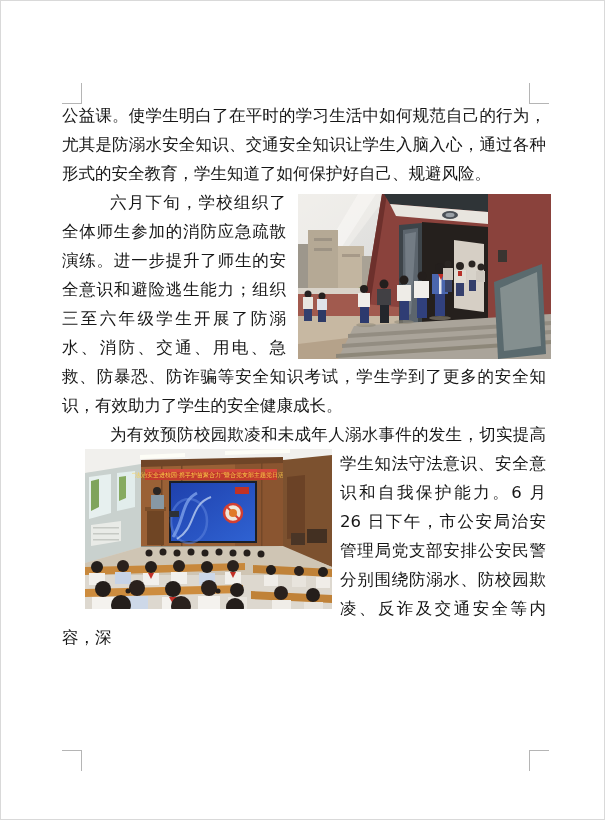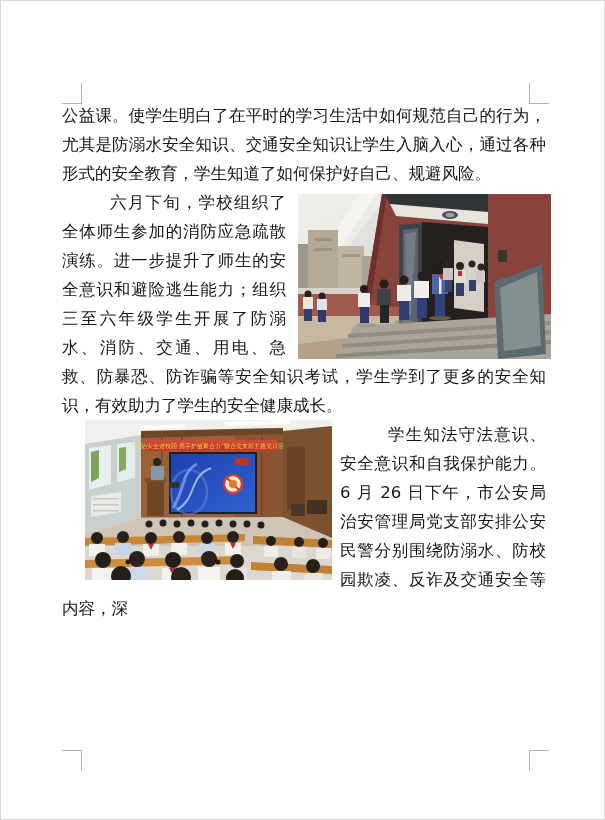--- a/index.html
+++ b/index.html
@@ -134,21 +134,21 @@
       <polygon points="38,160 253,146 253,150 38,164" fill="#8d8779"></polygon>
       <polygon points="196,88 244,70 248,160 200,165" fill="#5a6a6e"></polygon>
       <polygon points="202,94 239,78 243,152 206,157" fill="#b8bdb8" opacity="0.45"></polygon>
       <ellipse cx="68" cy="131" rx="10" ry="2" fill="#8f8878" opacity="0.6"></ellipse>
       <ellipse cx="106" cy="128" rx="10" ry="2" fill="#8f8878" opacity="0.6"></ellipse>
       <ellipse cx="142" cy="124" rx="11" ry="2" fill="#8f8878" opacity="0.6"></ellipse>
     </svg>
         </span><span>六月下旬，学校组织了全体师生参加的消防应急疏散演练。进一步提升了师生的安全意识和避险逃生能力；组织三至六年级学生开展了防溺水、消防、交通、用电、急救、防暴恐、防诈骗等安全知识考试，学生学到了更多的安全知识，有效助力了学生的安全健康成长。</span></p>
 
 
-    <p class="para"><span class="photo-l">
+    <p class="para"><span>为有效预防校园欺凌和未成年人溺水事件的发生，切实提高</span><span class="photo-l">
           <svg viewBox="0 0 247 160" preserveAspectRatio="none">
       <defs>
         <linearGradient id="scr1" x1="0" y1="0" x2="1" y2="1">
           <stop offset="0" stop-color="#1f41ad"></stop>
                 <stop offset="1" stop-color="#2f62d2"></stop>
         </linearGradient>
       </defs>
       <rect width="247" height="160" fill="#ddd8cf"></rect>
       <polygon points="0,0 247,0 247,12 0,24" fill="#f1f0ed"></polygon>
       <polygon points="0,24 247,12 247,14 0,26" fill="#dddbd5"></polygon>

